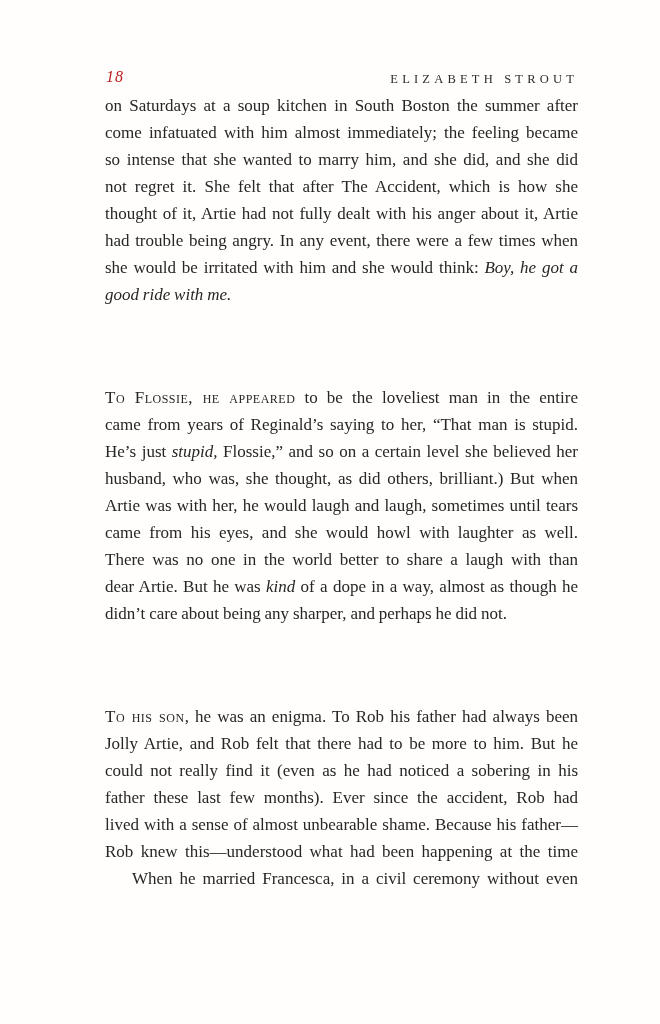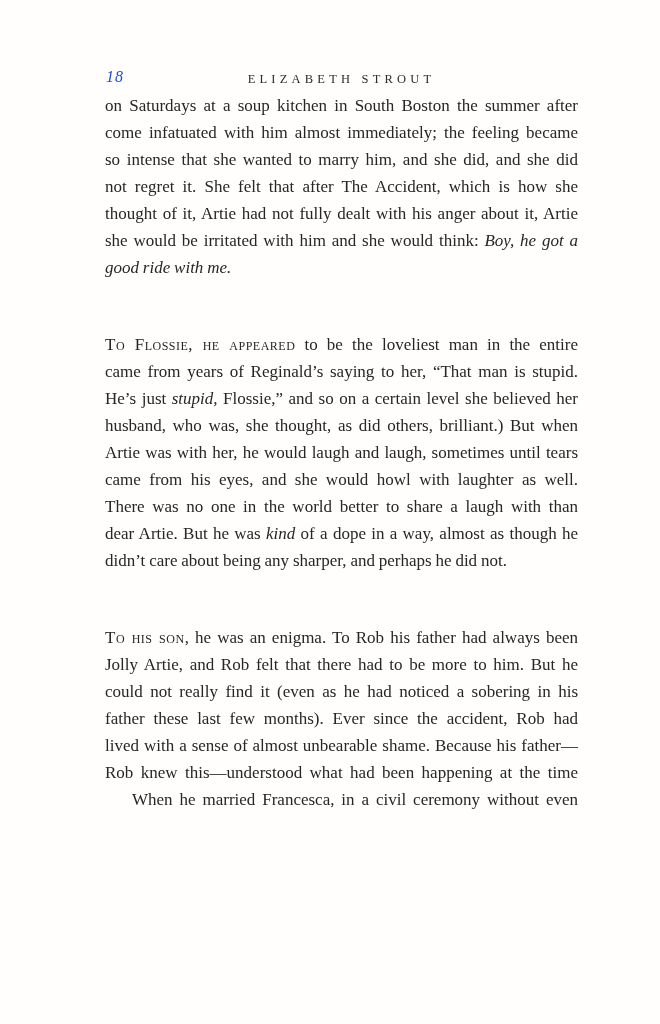--- a/index.html
+++ b/index.html
@@ -23,38 +23,38 @@
     width: 473px;
     height: 20px;
   }
   .pagenum {
     position: absolute;
     left: 1px;
     top: -4px;
     font-size: 16px;
     font-style: italic;
     letter-spacing: 1px;
-    color: #1d4ed8;
+    color: #b91c1c;
   }
   .running {
-    text-align: center;
+    text-align: right;
     font-size: 12.5px;
     letter-spacing: 4.2px;
     color: #2b2b2b;
     white-space: nowrap;
   }
   .body {
     position: absolute;
     top: 92px;
     left: 105px;
     width: 473px;
     font-size: 17px;
     line-height: 27px;
   }
-  .section + .section { margin-top: 50px; }
+  .section + .section { margin-top: 76px; }
   .paragraph { margin: 0; }
   .line {
     text-align: justify;
     text-align-last: justify;
     word-spacing: -0.4px;
   }
   .line.lastline { text-align-last: left; }
   .line.indent { text-indent: 27px; }
   .it { font-style: italic; }
   .sc { font-variant: small-caps; letter-spacing: 0.5px; }
@@ -68,20 +68,21 @@
     <div class="running">ELIZABETH STROUT</div>
   </div>
   <div class="body">
       <div class="section">
         <div class="paragraph">
           <div class="line"><span>on Saturdays at a soup kitchen in South Boston the summer after</span></div>
           <div class="line"><span>come infatuated with him almost immediately; the feeling became</span></div>
           <div class="line"><span>so intense that she wanted to marry him, and she did, and she did</span></div>
           <div class="line"><span>not regret it. She felt that after The Accident, which is how she</span></div>
           <div class="line"><span>thought of it, Artie had not fully dealt with his anger about it, Artie</span></div>
+          <div class="line"><span>had trouble being angry. In any event, there were a few times when</span></div>
           <div class="line"><span>she would be irritated with him and she would think: </span><span class="it">Boy, he got a</span></div>
           <div class="line lastline"><span class="it">good ride with me.</span></div>
         </div>
       </div>
       <div class="section">
         <div class="paragraph">
           <div class="line"><span class="sc">To Flossie, he appeared</span><span> to be the loveliest man in the entire</span></div>
           <div class="line"><span>came from years of Reginald’s saying to her, “That man is stupid.</span></div>
           <div class="line"><span>He’s just </span><span class="it">stupid,</span><span> Flossie,” and so on a certain level she believed her</span></div>
           <div class="line"><span>husband, who was, she thought, as did others, brilliant.) But when</span></div>

